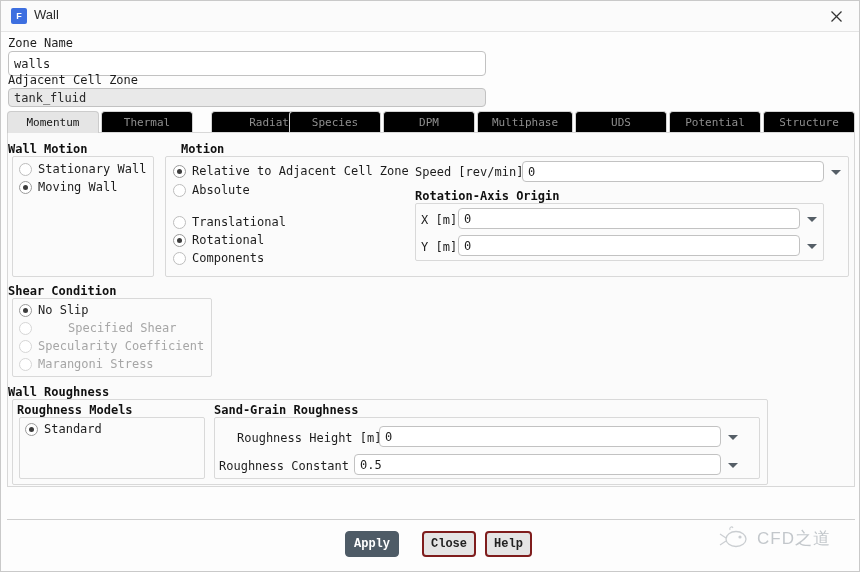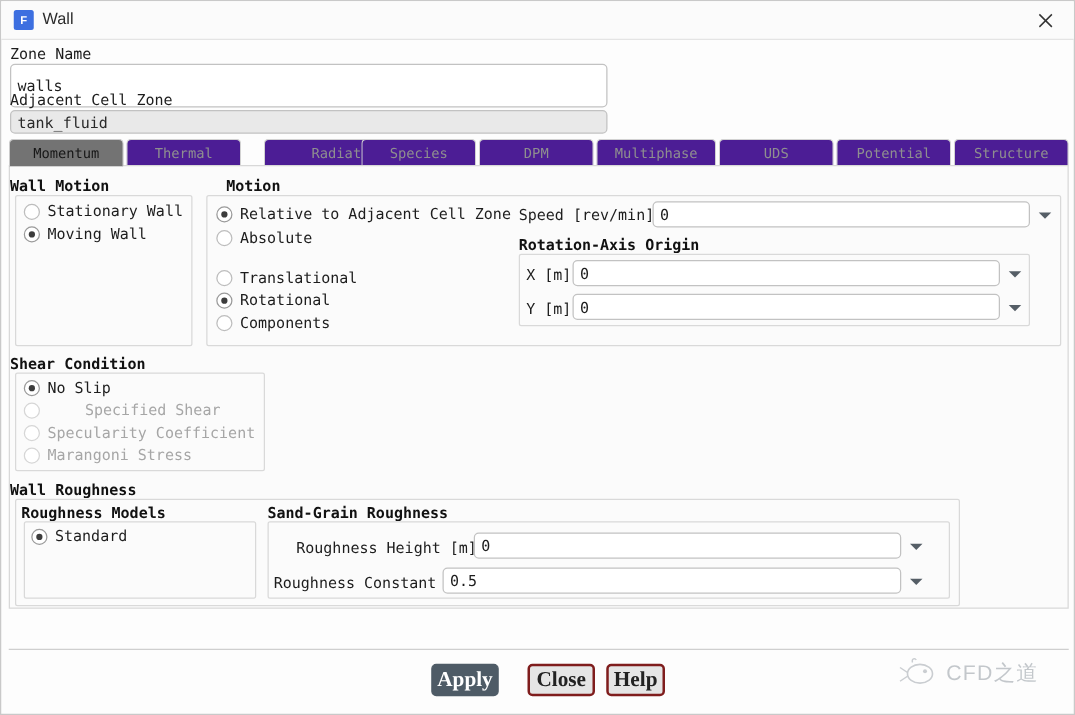--- a/index.html
+++ b/index.html
@@ -70,30 +70,30 @@
   }
   .txtfield.disabled { background: #e9e9e9; color: #2a2a2a; }
 
   
   .tabstrip {
     position: absolute; left: 6px; top: 110px;
     width: 848px; height: 22px;
   }
   .tab {
     position: absolute; top: 0; height: 22px;
-    background: #4c1d95;
+    background: #000000;
     border: 1px solid #d2d2d2;
     border-bottom: none;
     border-top-left-radius: 4px; border-top-right-radius: 4px;
     display: flex; align-items: center; justify-content: center;
     font-size: 11px; color: #8f8f8f;
     cursor: pointer;
   }
   .tab.active {
-    background: #737373;
+    background: #e5e5e5;
     color: #171717;
     border-color: #cccccc;
     z-index: 3;
   }
   .tabpanel {
     position: absolute; left: 6px; top: 131px;
     width: 848px; height: 355px;
     background: #fbfbfb;
     border: 1px solid #d8d8d8;
   }
@@ -155,22 +155,22 @@
 
   
   .botsep {
     position: absolute; left: 6px; top: 518px;
     width: 848px; height: 1px; background: #cfcfcf;
   }
   .btn {
     position: absolute; height: 26px;
     border-radius: 4px;
     display: flex; align-items: center; justify-content: center;
-    font-family: Liberation Serif, serif;
-    font-size: 17px; font-weight: bold;
+    font-family: Liberation Mono, monospace;
+    font-size: 12px; font-weight: bold;
     cursor: pointer;
   }
   .btn.primary { background: #4e5b66; color: #ffffff; border: 1px solid #4e5b66; }
   .btn.ghost { background: #e5e5e5; color: #222222; border: 2px solid #7f1d1d; margin-left: 14px; }
 
   .watermark {
     position: absolute; left: 718px; top: 520px;
     width: 132px; height: 34px;
     display: flex; align-items: center;
     opacity: .45;
@@ -193,21 +193,21 @@
     <div class="title-text">Wall</div>
     <div class="close-btn">
       <svg width="13" height="13" viewBox="0 0 13 13" aria-hidden="true">
         <line x1="1.5" y1="1.5" x2="11.5" y2="11.5" stroke="#333" stroke-width="1.2"></line>
         <line x1="11.5" y1="1.5" x2="1.5" y2="11.5" stroke="#333" stroke-width="1.2"></line>
       </svg>
     </div>
   </div>
 
   <div class="lbl" style="left:7px; top:35px;">Zone Name</div>
-  <div class="txtfield" style="left:7px; top:50px; width:478px; height:35px;">walls</div>
+  <div class="txtfield" style="left:7px; top:50px; width:478px; height:25px;">walls</div>
 
   <div class="lbl" style="left:7px; top:72px;">Adjacent Cell Zone</div>
   <div class="txtfield disabled" style="left:7px; top:87px; width:478px; height:19px;">tank_fluid</div>
 
   <div class="tabstrip">
     <div class="tab active" style="left:0px;   width:92px;">Momentum</div>
     <div class="tab" style="left:94px;  width:92px;">Thermal</div>
     <div class="tab" style="left:204px; width:113px;padding-left:23px;">Radiation</div>
     <div class="tab" style="left:282px; width:92px;">Species</div>
     <div class="tab" style="left:376px; width:92px;">DPM</div>

